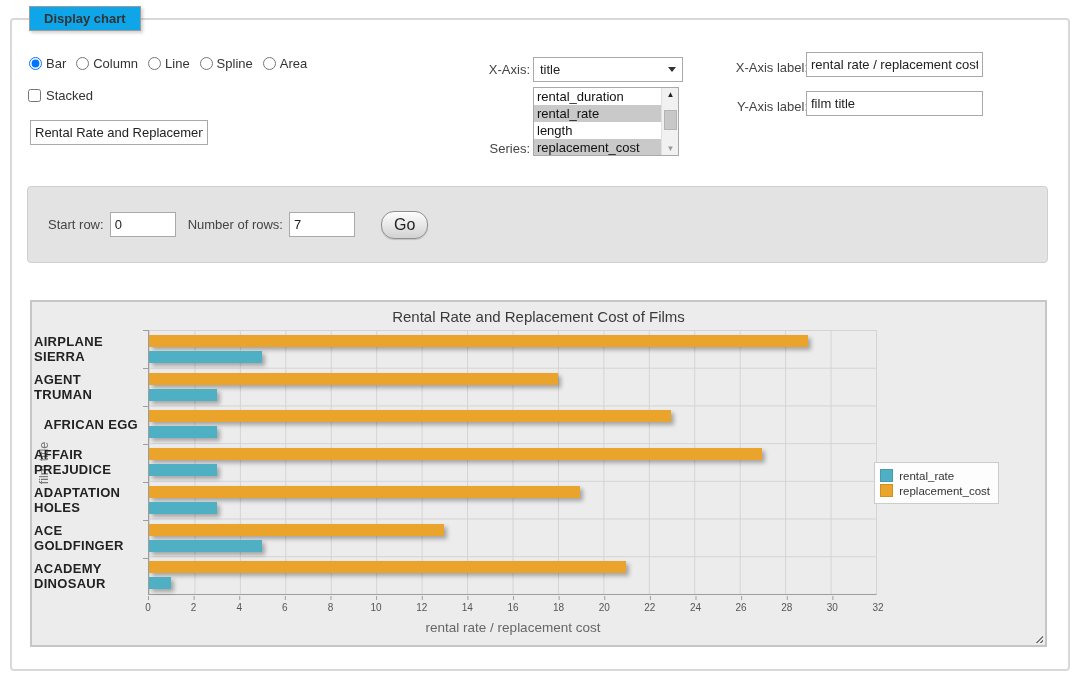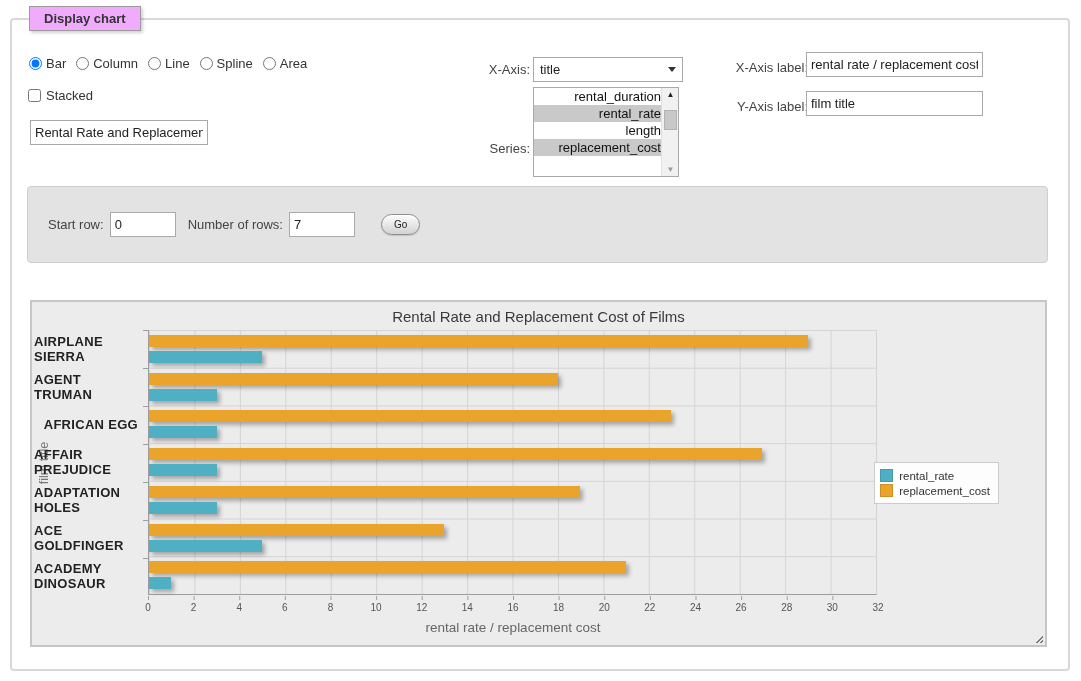--- a/index.html
+++ b/index.html
@@ -2,21 +2,21 @@
 <html><head>
 <meta charset="utf-8">
 <style>
   * { margin:0; padding:0; box-sizing:border-box; }
   html,body { width:1081px; height:681px; background:#fff;
     font-family:"Liberation Sans", sans-serif; font-size:13px; color:#333; overflow:hidden; }
 
   .fieldset-box { position:absolute; left:10px; top:18px; width:1060px; height:653px;
     border:2px solid #d8d8d8; border-radius:4px; background:#fff; }
 
-  .legend-box { position:absolute; left:17px; top:-14px; background:#f0abfc;
+  .legend-box { position:absolute; left:17px; top:-14px; background:#0ea5e9;
     border:1px solid #9c9c9c; padding:4px 14px; font-weight:bold; font-size:13px; color:#333;
     box-shadow:2px 2px 3px rgba(0,0,0,0.18); }
 
   
   .radio-row { position:absolute; left:17px; top:36px; display:flex; align-items:flex-start; }
   .radio-item { display:inline-flex; align-items:center; margin-right:10px; cursor:default; }
   .radio-item input { margin-right:4px; }
   .stacked-row { position:absolute; left:16px; top:68px; display:inline-flex; align-items:center; }
   .stacked-row input { margin-right:5px; }
 
@@ -29,22 +29,22 @@
   .lbl-series  { left:420px; top:121px; width:98px; }
   .lbl-xlabel  { left:644px; top:40px;  width:152px; }
   .lbl-ylabel  { left:644px; top:79px;  width:152px; }
 
   .selectbox { position:absolute; left:521px; top:37px; width:150px; height:25px;
     border:1px solid #a9a9a9; background:#fff; display:flex; align-items:center; padding:0 6px; }
   .selectbox .sel-text { flex:1; color:#222; }
   .sel-arrow { width:0; height:0; border-left:4px solid transparent; border-right:4px solid transparent;
     border-top:5px solid #333; }
 
-  .listbox { position:absolute; left:521px; top:67px; width:146px; height:90px;
-    border:1px solid #a9a9a9; background:#fff; overflow:hidden;text-align:right; }
+  .listbox { position:absolute; left:521px; top:67px; width:146px; height:69px;
+    border:1px solid #a9a9a9; background:#fff; overflow:hidden; }
   .lb-option { height:17px; line-height:17px; padding-left:3px; width:calc(100% - 17px);
     white-space:nowrap; color:#111; }
   .lb-option.selected { background:#c9c9c9; }
   .lb-scrollbar { position:absolute; right:0; top:0; width:17px; height:100%;
     background:#f1f1f1; border-left:1px solid #e0e0e0; }
   .sb-btn { position:absolute; left:1px; width:15px; height:13px; background:#f1f1f1;
     display:flex; align-items:center; justify-content:center; font-size:8px; }
   .sb-up { top:0; color:#222; } .sb-up::before { content:"▲"; }
   .sb-down { bottom:0; color:#9a9a9a; } .sb-down::before { content:"▼"; }
   .sb-thumb { position:absolute; left:2px; top:22px; width:13px; height:20px;
@@ -53,21 +53,21 @@
   .xlabel-input { position:absolute; left:794px; top:32px; width:177px; }
   .ylabel-input { position:absolute; left:794px; top:71px; width:177px; }
 
   
   .params-box { position:absolute; left:15px; top:166px; width:1021px; height:77px;
     background:#e3e3e3; border:1px solid #cfcfcf; border-radius:4px;
     display:flex; align-items:center; padding-left:20px; }
   .params-box label { color:#444; margin-right:6px; }
   .params-box input { width:66px; margin-right:12px; }
   .go-button { margin-left:14px; background:linear-gradient(#fdfdfd,#d2d2d2);
-    border:1px solid #8f8f8f; border-radius:13px; padding:4px 12px; font-size:10px;
+    border:1px solid #8f8f8f; border-radius:13px; padding:4px 12px; font-size:16px;
     font-family:"Liberation Sans",sans-serif; color:#222; box-shadow:0 1px 1px rgba(0,0,0,0.15); }
 
   
   .chart-box { position:absolute; left:18px; top:280px; width:1017px; height:347px;
     background:#ececec; border:2px solid #c6c6c6; }
   .chart-title { position:absolute; left:0; top:6px; width:100%; text-align:center;
     font-size:15px; color:#3a3a3a; }
   .plot { position:absolute; left:116px; top:28px; width:729px; height:265px;
     border-left:1px solid #9e9e9e; border-bottom:1px solid #9e9e9e; border-right:1px solid #d4d4d4;
     background-image:

